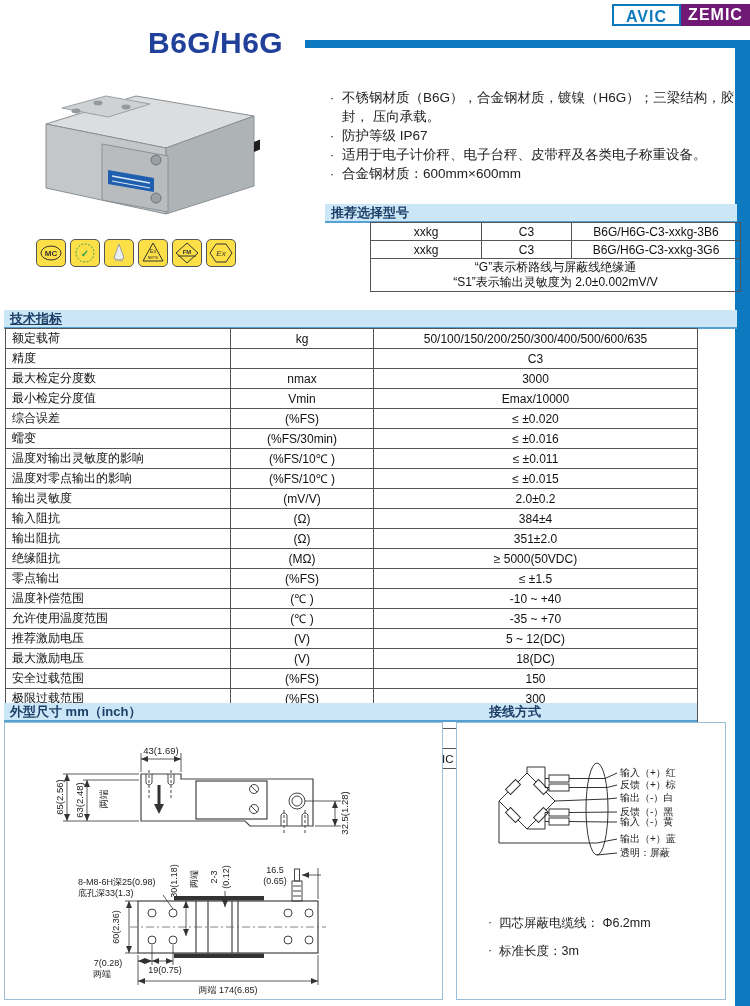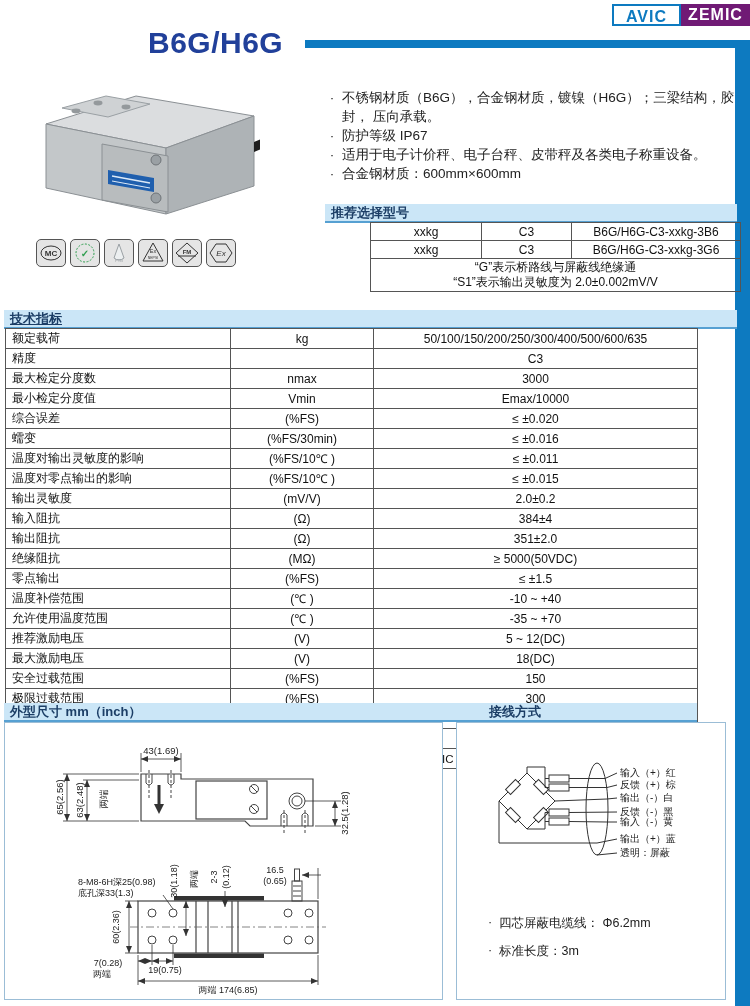--- a/index.html
+++ b/index.html
@@ -40,21 +40,21 @@
   .atex span:nth-child(2){flex:0 0 118px;border-left:1px solid #555;}
   .atex span:nth-child(3){flex:1;border-left:1px solid #555;}
   
   .panel{position:absolute;border:1px solid #9bbdd6;background:#fff;box-sizing:border-box;}
   .dims-panel{left:4px;top:722px;width:439px;height:278px;}
   .wiring-panel{left:456px;top:722px;width:270px;height:278px;}
   .wnote{position:absolute;left:24px;display:flex;font-size:12.5px;color:#222;}
   .wnote .dot{flex:0 0 18px;text-align:center;}
   
   .certs{position:absolute;left:36px;top:239px;display:flex;gap:4px;}
-  .cert{width:28px;height:26px;border:1px solid #555;border-radius:5px;background:#e5e5e5;
+  .cert{width:28px;height:26px;border:1px solid #555;border-radius:5px;background:#fde047;
         display:flex;align-items:center;justify-content:center;}
   svg text{font-family:"Liberation Sans",sans-serif;}
   .dim-text{font-size:9.5px;fill:#222;}
   .small-dim{font-size:9px;fill:#222;}
 </style>
 </head>
 <body>
 
 <div class="page">
 

